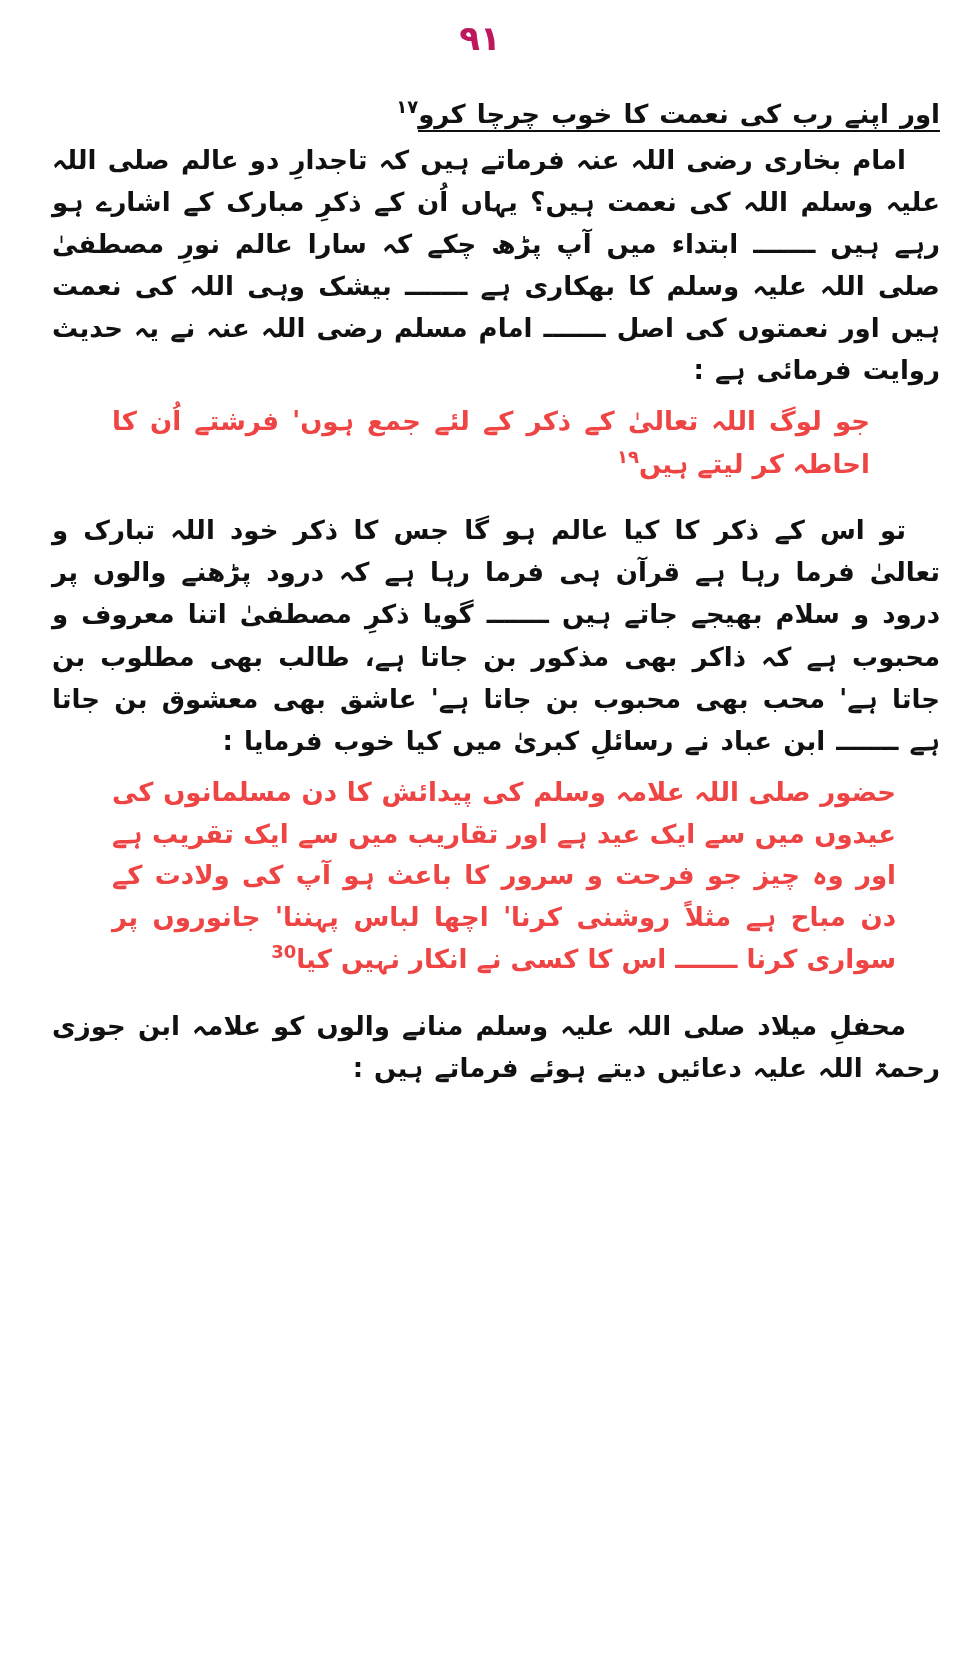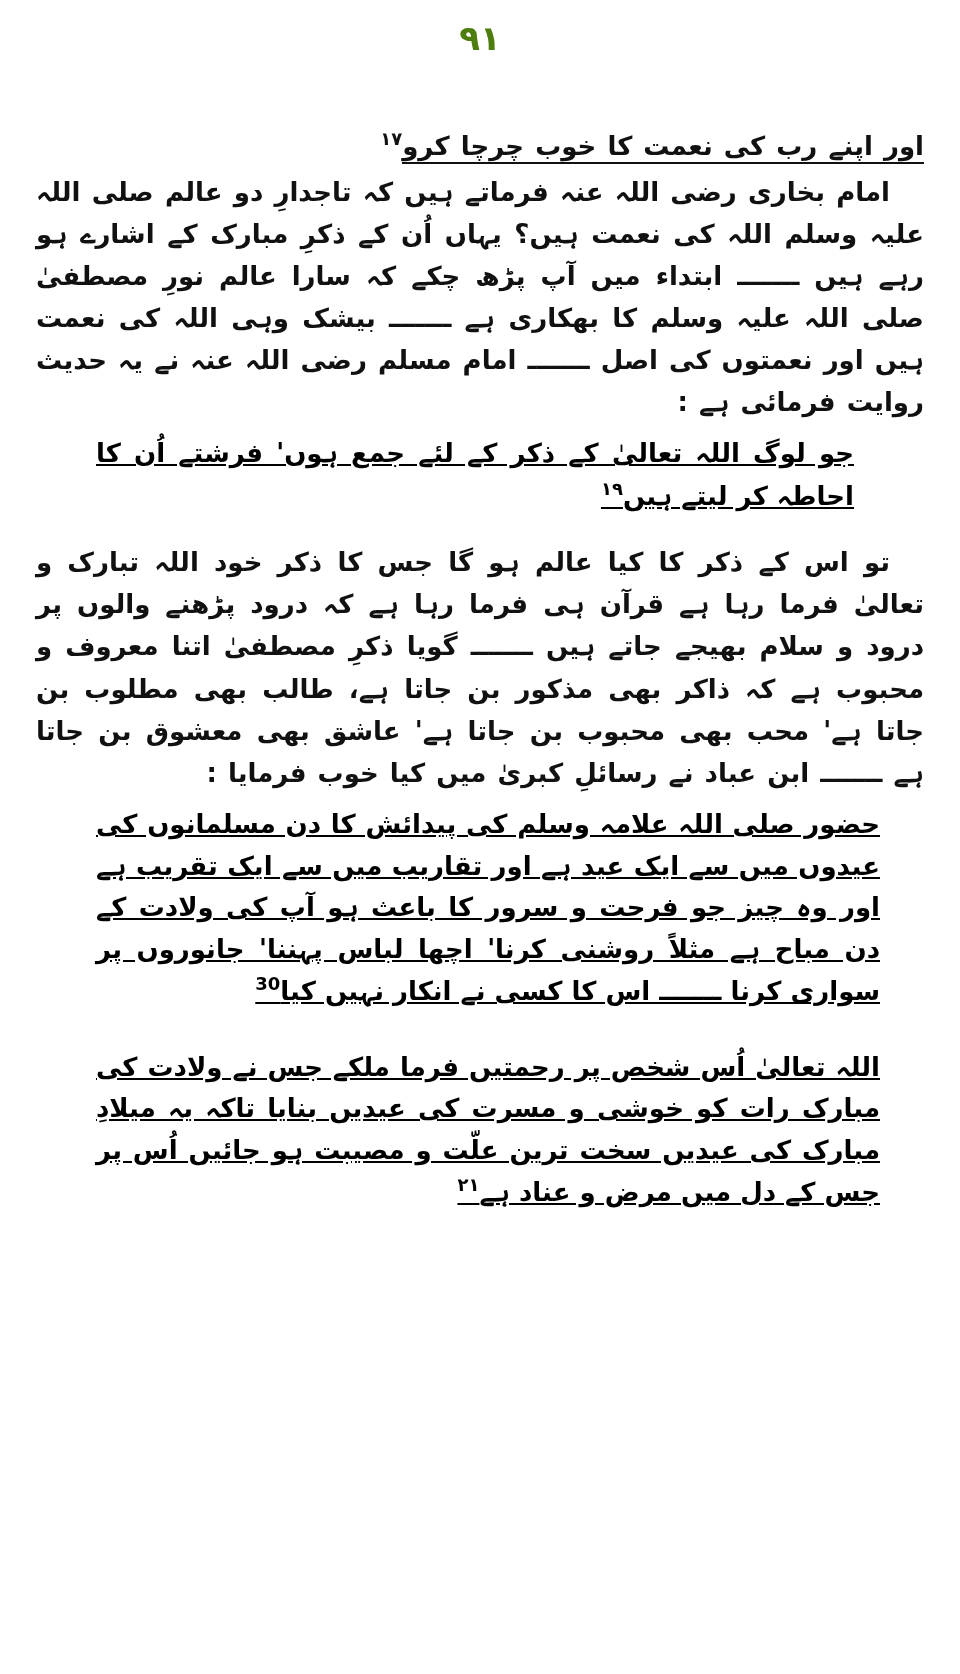--- a/index.html
+++ b/index.html
@@ -24,31 +24,30 @@
   .page-number {
     position: absolute;
     top: 18px;
     left: 0;
     width: 960px;
     text-align: center;
     font-size: 34px;
     font-weight: bold;
     letter-spacing: 1px;
     direction: rtl;
-    color: #4d7c0f;
+    color: #be185d;
   }
   .body-text {
     position: absolute;
     top: 92px;
-    left: 36px;
+    left: 52px;
     width: 888px;
     direction: rtl;
     text-align: right;
     unicode-bidi: embed;
-    margin-top: 32px;
   }
   .para {
     margin: 0 0 4px 0;
     font-size: 26px;
     line-height: 1.62;
     font-family: "DejaVu Sans", sans-serif;
     font-weight: 600;
     color: #111111;
     text-align: justify;
     text-align-last: right;
@@ -56,24 +55,23 @@
     word-spacing: 2px;
   }
   .para.indent {
     text-indent: 34px;
   }
   .quote {
     margin: 10px 44px 10px 60px;
     font-size: 26px;
     line-height: 1.6;
     font-weight: 600;
-    color: #000000;
+    color: #ef4444;
     text-align: justify;
     text-align-last: right;
-    text-decoration: underline;
   }
   .quote.center-ish {
     margin-right: 70px;
   }
   .sup {
     font-size: 18px;
     vertical-align: super;
     font-weight: 700;
   }
   .ul {
@@ -106,19 +104,17 @@
     <div class="spacer"></div>
 
     <p class="para indent">تو اس کے ذکر کا کیا عالم ہو گا جس کا ذکر خود اللہ تبارک و تعالیٰ فرما رہا ہے قرآن ہی فرما رہا ہے کہ درود پڑھنے والوں پر درود و سلام بھیجے جاتے ہیں ـــــــ گویا ذکرِ مصطفیٰ اتنا معروف و محبوب ہے کہ ذاکر بھی مذکور بن جاتا ہے، طالب بھی مطلوب بن جاتا ہے' محب بھی محبوب بن جاتا ہے' عاشق بھی معشوق بن جاتا ہے ـــــــ ابن عباد نے رسائلِ کبریٰ میں کیا خوب فرمایا :</p>
 
     <p class="quote">
       <span>حضور صلی اللہ علامہ وسلم کی پیدائش کا دن مسلمانوں کی عیدوں میں سے ایک عید ہے اور تقاریب میں سے ایک تقریب ہے اور وہ چیز جو فرحت و سرور کا باعث ہو آپ کی ولادت کے دن مباح ہے مثلاً روشنی کرنا' اچھا لباس پہننا' جانوروں پر سواری کرنا ـــــــ اس کا کسی نے انکار نہیں کیا</span><span class="sup">30</span>
     </p>
 
     <div class="spacer"></div>
 
+    <p class="para indent">محفلِ میلاد صلی اللہ علیہ وسلم منانے والوں کو علامہ ابن جوزی رحمۃ اللہ علیہ دعائیں دیتے ہوئے فرماتے ہیں :</p>
 
-    <p class="quote">
-      <span>اللہ تعالیٰ اُس شخص پر رحمتیں فرما ملکے جس نے ولادت کی مبارک رات کو خوشی و مسرت کی عیدیں بنایا تاکہ یہ میلادِ مبارک کی عیدیں سخت ترین علّت و مصیبت ہو جائیں اُس پر جس کے دل میں مرض و عناد ہے</span><span class="sup">۲۱</span>
-    </p>
 
   </div>
 </div>
 
 </body></html>

